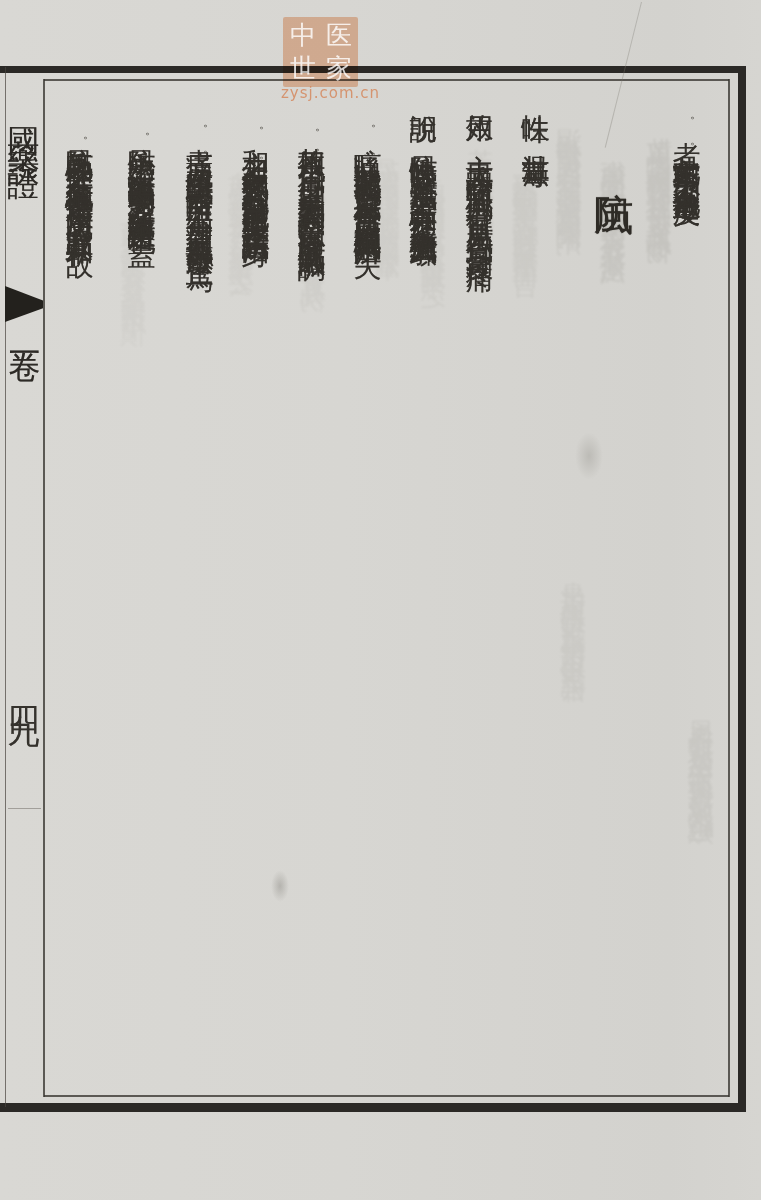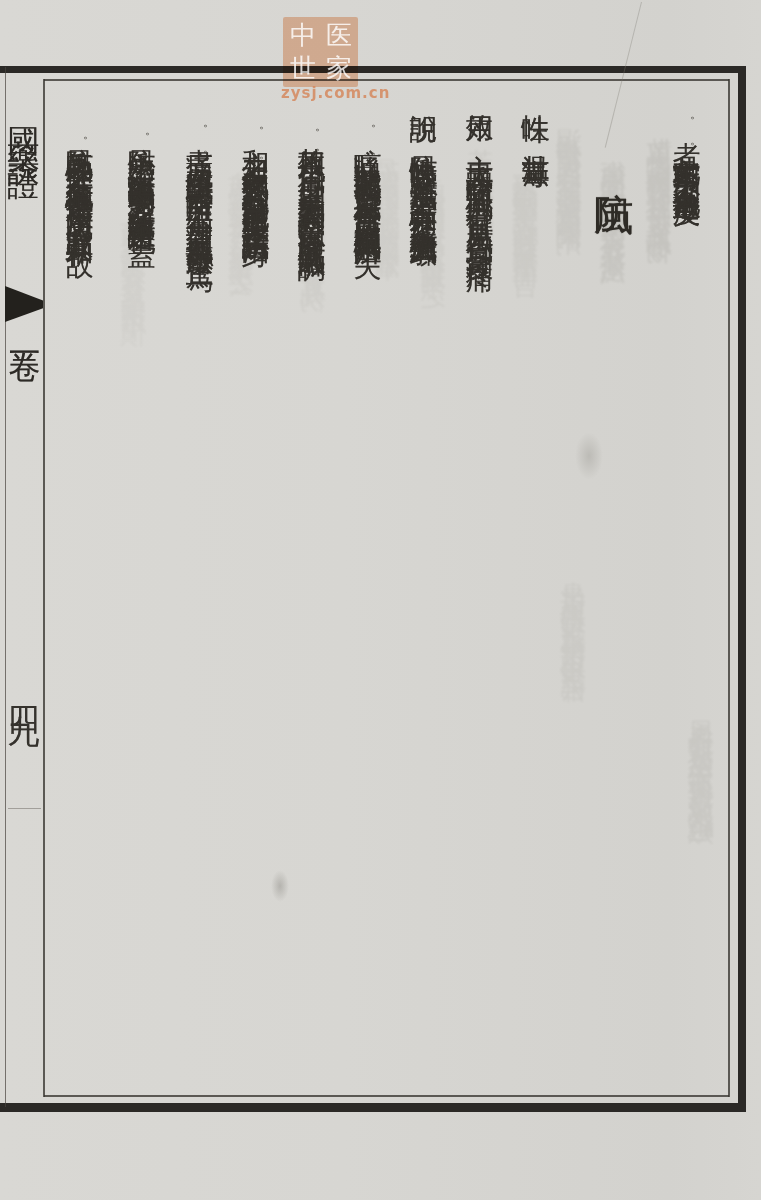--- a/index.html
+++ b/index.html
@@ -67,21 +67,21 @@
   .bleed-col:nth-child(10){left:120px;top:200px;opacity:.05;}
   .bleed-col:nth-child(11){left:688px;top:700px;opacity:.085;}
   .bleed-col:nth-child(12){left:560px;top:560px;opacity:.07;}
   
   .wm-square{position:absolute;left:283px;top:17px;width:75px;height:70px;
     background:rgba(241,170,124,.62);mix-blend-mode:multiply;border-radius:2px;z-index:4;}
   .wm-glyphs{position:absolute;left:285px;top:19px;width:72px;height:66px;display:grid;
     grid-template-columns:1fr 1fr;place-items:center;color:rgba(255,255,255,.8);
     font-size:26px;line-height:1;z-index:5;}
   .wm-url{position:absolute;left:281px;top:84px;z-index:5;
-    font-family:"DejaVu Sans",sans-serif;font-size:15px;font-weight:bold;
+    font-family:"DejaVu Sans",sans-serif;font-size:15px;font-weight:normal;
     color:rgba(213,136,94,.85);letter-spacing:1px;}
   
   .scratch{position:absolute;left:641px;top:2px;width:1px;height:150px;
     background:rgba(125,122,115,.35);transform:rotate(14deg);transform-origin:top center;z-index:2;}
   .smudge{position:absolute;z-index:2;}
   .smudge-1{left:575px;top:432px;width:28px;height:48px;
     background:radial-gradient(ellipse at center,rgba(105,102,94,.22),transparent 70%);}
   .smudge-2{left:271px;top:870px;width:18px;height:32px;
     background:radial-gradient(ellipse at center,rgba(92,89,82,.28),transparent 70%);}
 </style>

